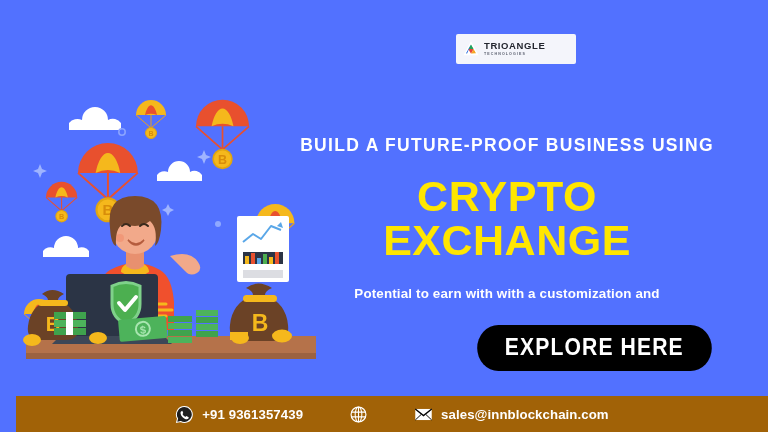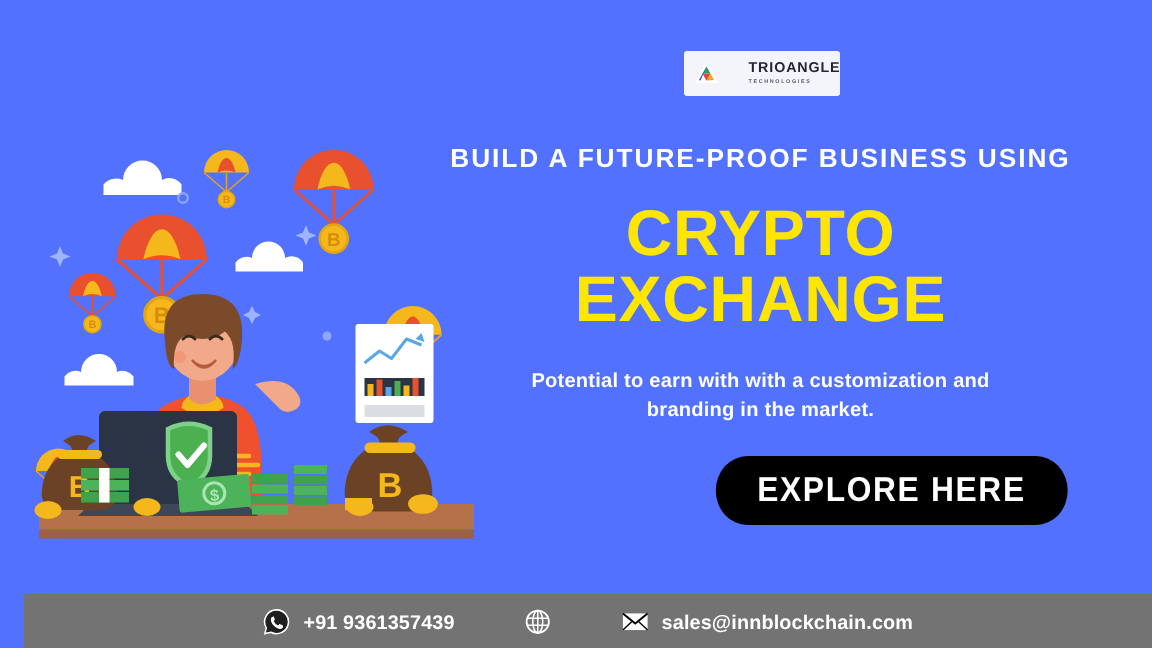--- a/index.html
+++ b/index.html
@@ -6,34 +6,34 @@
   body{
     width:768px;height:432px;overflow:hidden;
     background:#5271ff;
     font-family:"Liberation Sans",sans-serif;
     position:relative;
   }
   .banner{position:absolute;inset:0;background:#5271ff;overflow:hidden;}
 
   
   .logo-box{
-    position:absolute;left:456px;top:34px;width:104px;height:30px;
+    position:absolute;left:456px;top:34px;width:120px;height:30px;
     background:#f4f5fb;border-radius:2px;
-    display:flex;align-items:center;gap:20px;padding:0 7px;box-sizing:border-box;
+    display:flex;align-items:center;gap:5px;padding:0 7px;box-sizing:border-box;
   }
   .logo-mark{width:16px;height:16px;flex:0 0 16px;position:relative;}
   .logo-txt{display:flex;flex-direction:column;line-height:1;}
   .logo-name{font-size:9.5px;font-weight:bold;letter-spacing:.6px;color:#23262f;}
   .logo-sub{font-size:3.6px;font-weight:bold;letter-spacing:1.1px;color:#5a5f6e;margin-top:2px;}
 
   
   .copy{position:absolute;left:292px;top:96px;width:430px;text-align:center;}
   .eyebrow{
     font-size:17.5px;font-weight:bold;color:#ffffff;
-    letter-spacing:1.3px;line-height:1.1;white-space:nowrap;
+    letter-spacing:1.3px;line-height:1.1;white-space:nowrap;margin-top:40px;
   }
   .headline{
     font-size:43px;font-weight:bold;color:#ffe600;
     letter-spacing:.5px;line-height:1.02;margin-top:20px;text-transform:uppercase;
   }
   .headline .l2{display:block;}
   .subcopy{
     margin-top:21px;font-size:13.4px;font-weight:bold;color:#ffffff;
     line-height:1.42;letter-spacing:.15px;
   }
@@ -41,21 +41,21 @@
   .cta{
     background:#000000;color:#ffffff;border:none;
     border-radius:26px;padding:11px 30px 12px;
     font-size:23px;font-weight:bold;letter-spacing:1.2px;
     font-family:"Liberation Sans Narrow","Liberation Sans",sans-serif;
     transform:scaleX(.92);cursor:pointer;line-height:1;
   }
 
   
   .footer{
-    position:absolute;left:16px;right:0;bottom:0;height:36px;background:#737373;
+    position:absolute;left:16px;right:0;bottom:0;height:36px;background:#a16207;
     display:flex;align-items:center;justify-content:center;gap:46px;
   }
   .fitem{display:flex;align-items:center;gap:8px;}
   .fitem span{color:#fff;font-size:13.2px;font-weight:bold;letter-spacing:.1px;}
   .ficon{width:19px;height:19px;flex:0 0 19px;}
 
   
   .art{position:absolute;left:18px;top:88px;width:310px;height:288px;}
   .art svg{display:block;width:100%;height:100%;}
 </style>
@@ -81,21 +81,20 @@
     </span>
   </div>
 
   <div class="copy">
     <div class="eyebrow">BUILD A FUTURE-PROOF BUSINESS USING</div>
     <div class="headline">
       <span>CRYPTO EXCHANGE</span>
     </div>
     <div class="subcopy">
       <span>Potential to earn with with a customization and</span><br>
-      <span>branding in the market.</span>
     </div>
     <div class="cta-wrap">
       <button class="cta">EXPLORE HERE</button>
     </div>
   </div>
 
   <div class="art">
     <svg viewBox="0 0 310 288">
 
       <g fill="#ffffff">

